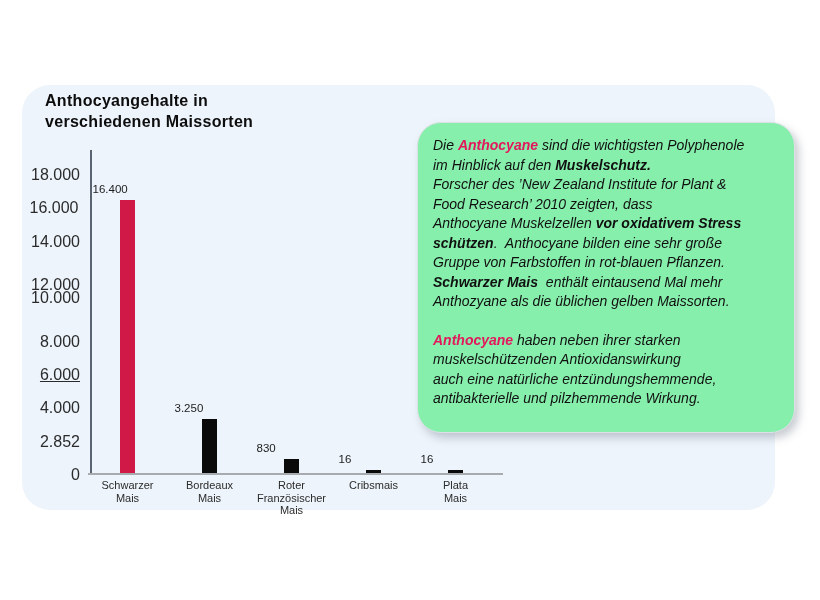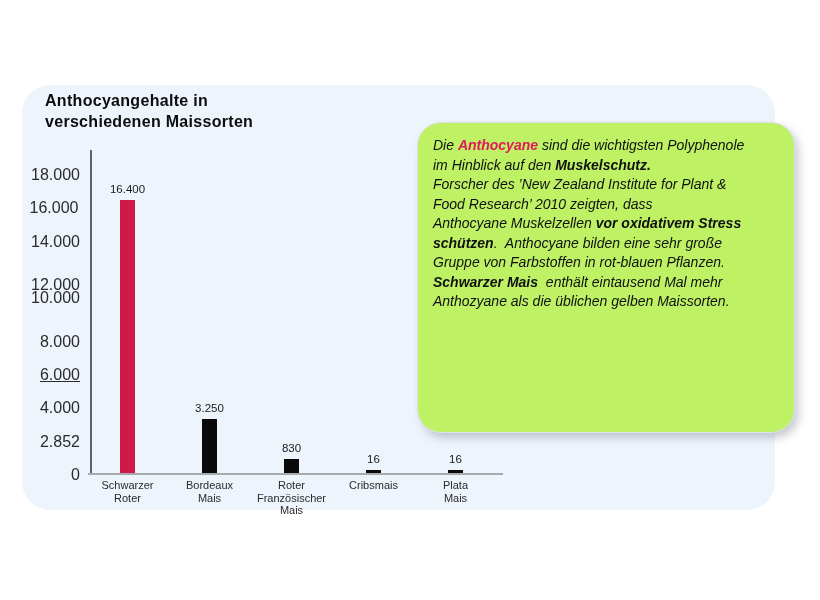--- a/index.html
+++ b/index.html
@@ -34,34 +34,34 @@
     position: absolute; left: 88px; top: 473px;
     width: 415px; height: 2px; background: #a7abb0;
   }
 
   .ylabel {
     position: absolute; left: 28px; width: 52px;
     text-align: right; font-size: 16px; color: #2b2b2b;
   }
   .bar { position: absolute; }
   .vlabel {
-    position: absolute; width: 70px; text-align: center;
+    position: absolute; width: 70px; text-align: left;
     font-size: 11.5px; color: #1c1c1c;
   }
   .xlabel {
     position: absolute; width: 110px; text-align: center;
     font-size: 11px; color: #2b2b2b; line-height: 12.5px;
     white-space: pre-line; top: 479px;
   }
 
   .infobox {
     position: absolute; left: 417px; top: 122px;
     width: 378px; height: 311px;
     box-sizing: border-box;
-    background: #bef264;
+    background: #86efac;
     border: 1px solid #dde1e6;
     border-radius: 24px;
     box-shadow: 4px 5px 8px rgba(100, 110, 125, 0.35);
     padding: 13px 15px;
   }
   .infobox p {
     margin: 0 0 19px 0;
     font-size: 14px; font-style: italic;
     line-height: 19.5px; color: #101010;
     white-space: pre-wrap;
@@ -103,21 +103,21 @@
     </div>
   <div id="vlabels">
       <div class="vlabel" style="left: 92.5px; top: 182.667px;">16.400</div>
       <div class="vlabel" style="left: 174.5px; top: 401.833px;">3.250</div>
       <div class="vlabel" style="left: 256.5px; top: 442.167px;">830</div>
       <div class="vlabel" style="left: 338.5px; top: 453px;">16</div>
       <div class="vlabel" style="left: 420.5px; top: 453px;">16</div>
     </div>
   <div id="xlabels">
       <div class="xlabel" style="left: 72.5px;">Schwarzer
-Roter</div>
+Mais</div>
       <div class="xlabel" style="left: 154.5px;">Bordeaux
 Mais</div>
       <div class="xlabel" style="left: 236.5px;">Roter
 Französischer
 Mais</div>
       <div class="xlabel" style="left: 318.5px;">Cribsmais</div>
       <div class="xlabel" style="left: 400.5px;">Plata
 Mais</div>
     </div>
 
@@ -125,15 +125,19 @@
     <div id="infobox-content">
         <p><span class="seg-normal">Die </span><span class="seg-accent">Anthocyane</span><span class="seg-normal"> sind die wichtigsten Polyphenole
 im Hinblick auf den </span><span class="seg-bold">Muskelschutz.</span><span class="seg-normal">
 Forscher des ’New Zealand Institute for Plant &amp;
 Food Research’ 2010 zeigten, dass
 Anthocyane Muskelzellen </span><span class="seg-bold">vor oxidativem Stress
 schützen</span><span class="seg-normal">.  Anthocyane bilden eine sehr große
 Gruppe von Farbstoffen in rot-blauen Pflanzen.
 </span><span class="seg-bold">Schwarzer Mais</span><span class="seg-normal">  enthält eintausend Mal mehr
 Anthozyane als die üblichen gelben Maissorten.</span></p>
+        <p><span class="seg-accent">Anthocyane</span><span class="seg-normal"> haben neben ihrer starken
+muskelschützenden Antioxidanswirkung
+auch eine natürliche entzündungshemmende,
+antibakterielle und pilzhemmende Wirkung.</span></p>
       </div>
   </div>
 </div>
 
 </body></html>

